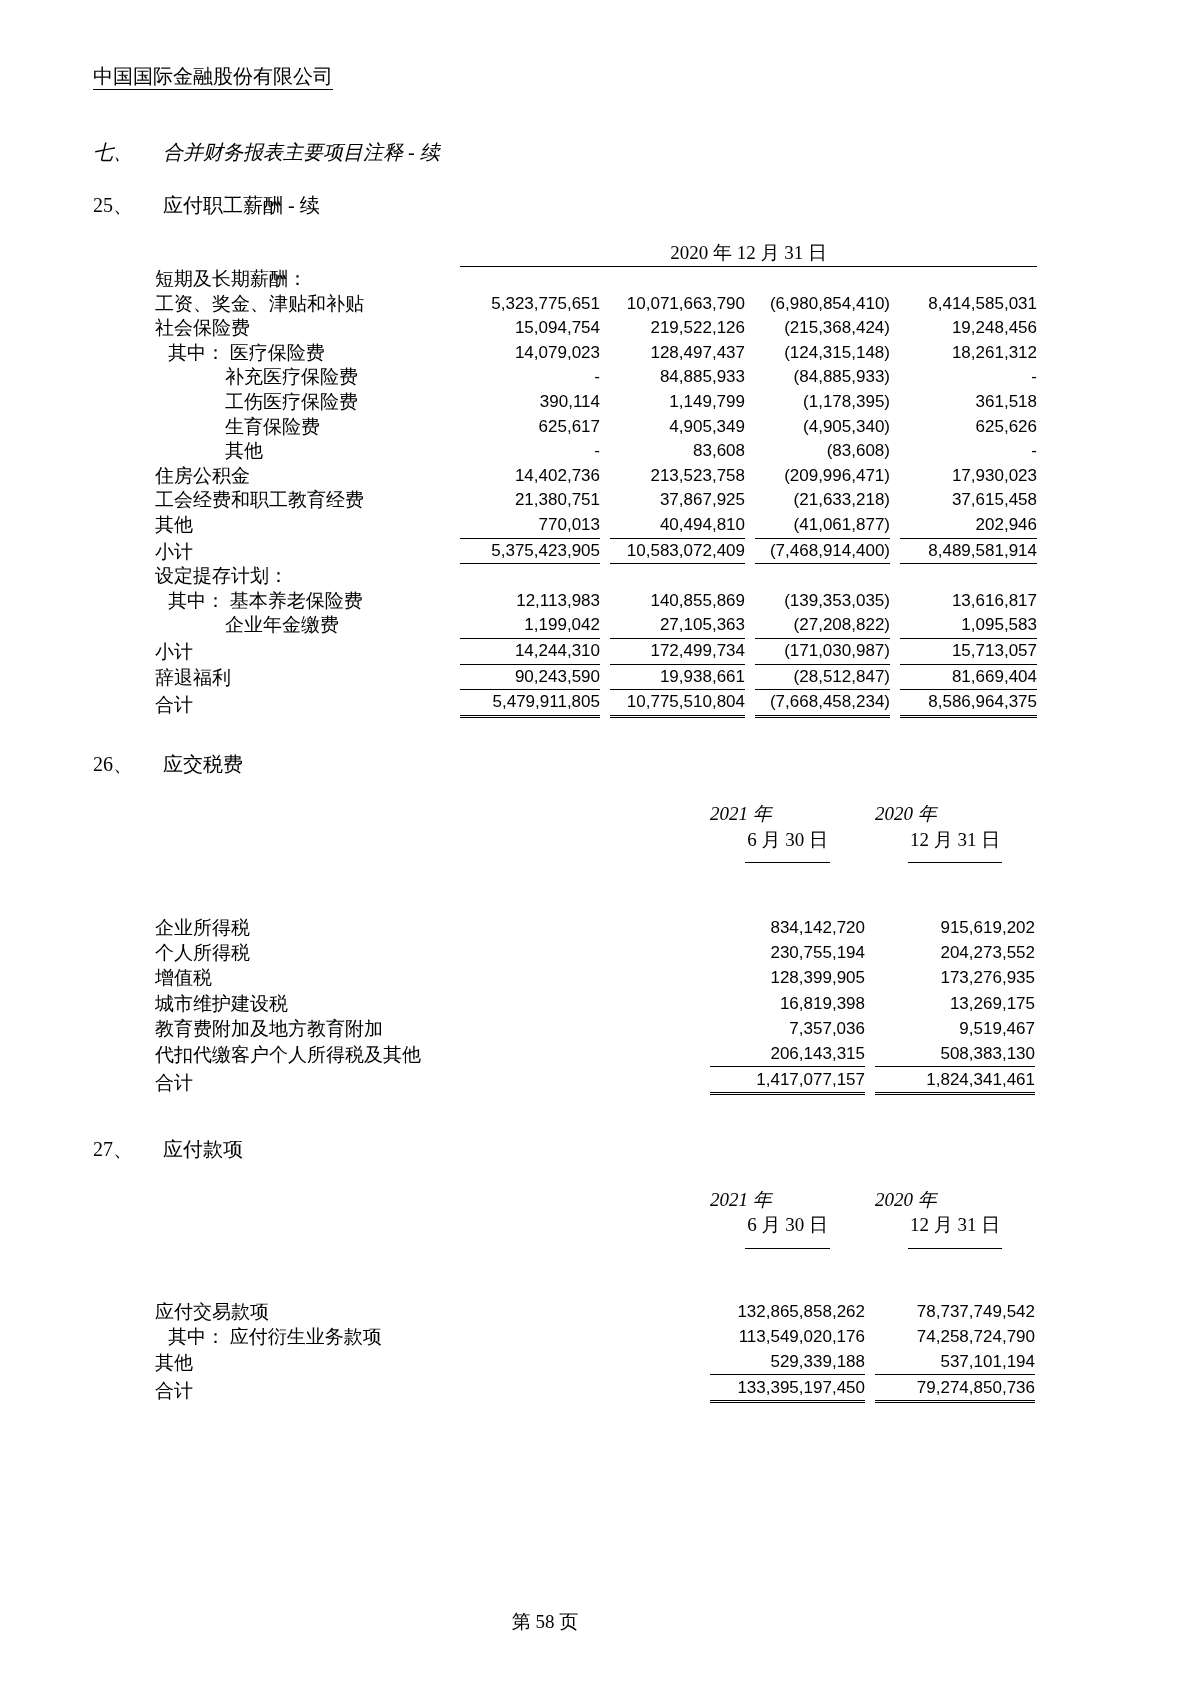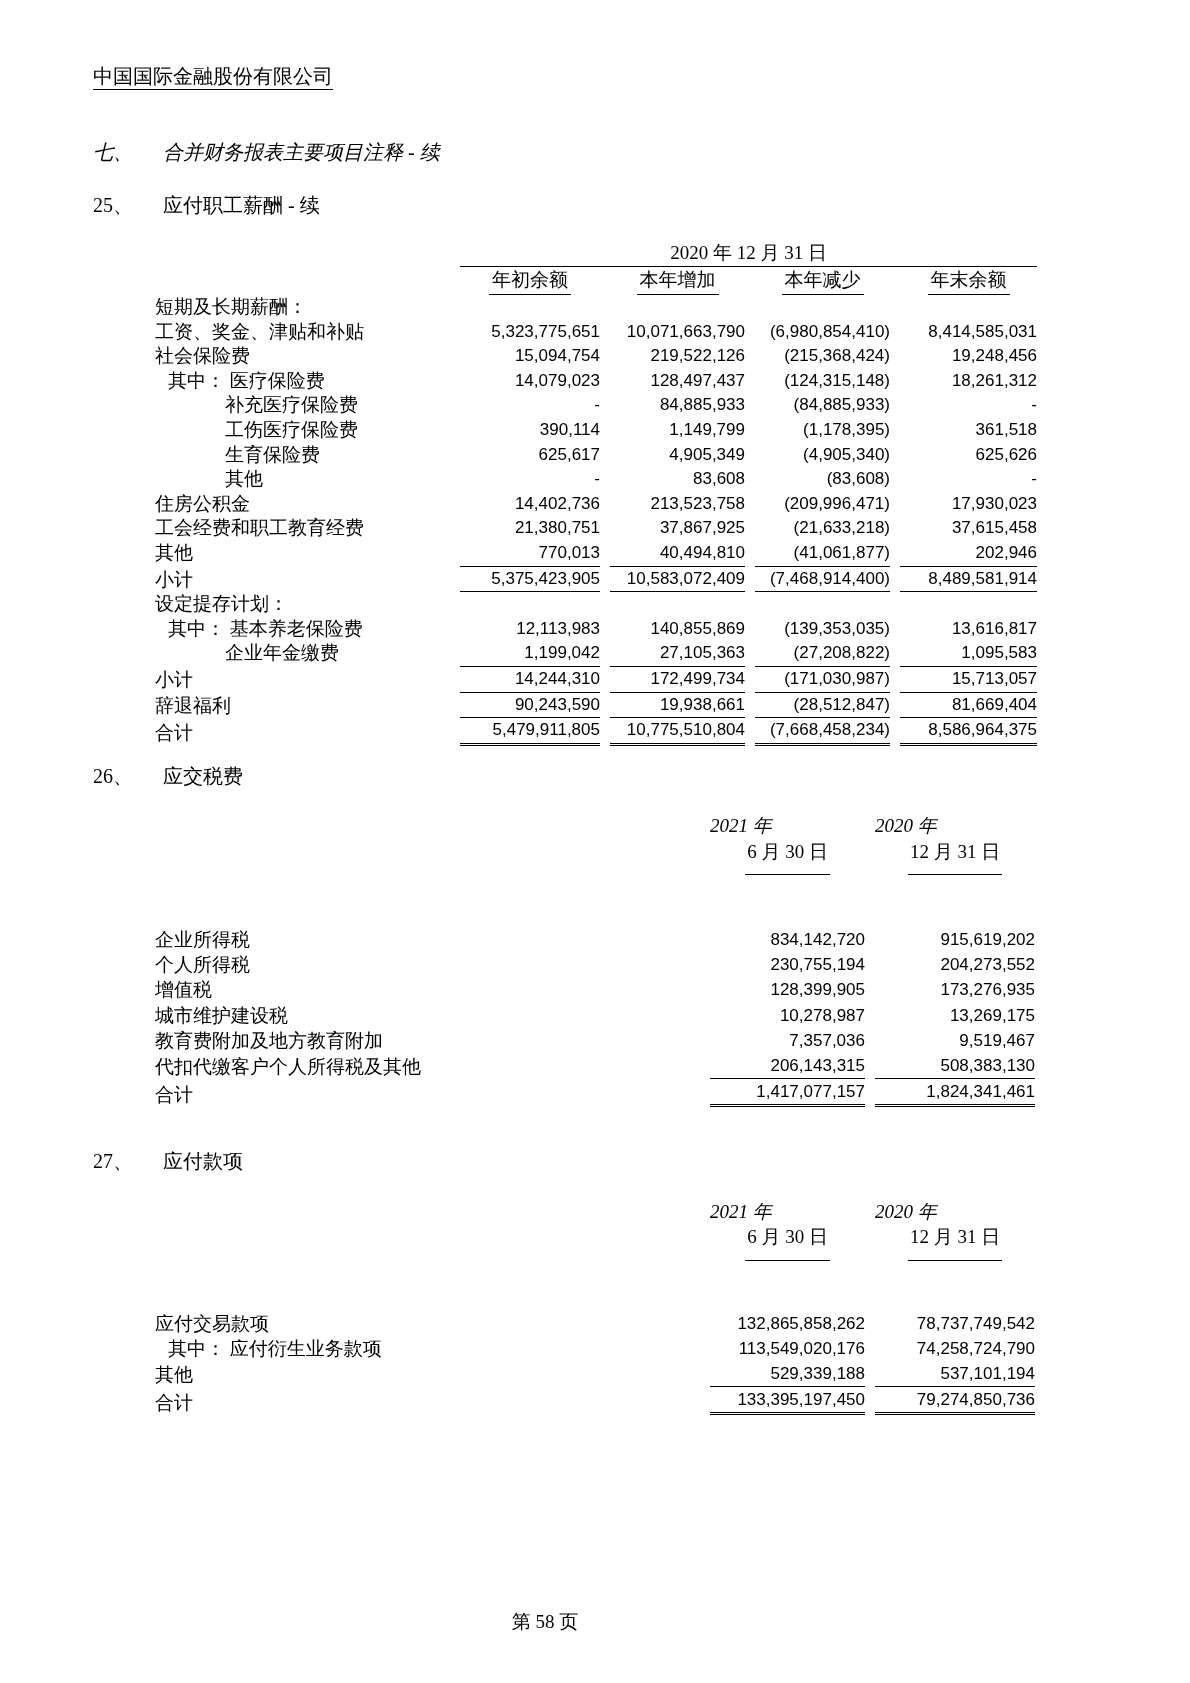--- a/index.html
+++ b/index.html
@@ -17,21 +17,21 @@
     font-size:20px;
     display:inline-block;
     border-bottom:1.5px solid #000;
     padding-bottom:1px;
     line-height:1.2;
   }
   .heading { margin-left:93px; font-size:20px; line-height:1.2; }
   .heading .num { display:inline-block; width:70px; }
   .h1 { margin-top:50px;font-style:italic; }
   .h2 { margin-top:29px; }
-  .h26 { margin-top:18px; }
+  .h26 { margin-top:34px; }
   .h27 { margin-top:42px; }
 
   table { border-collapse:separate; border-spacing:10px 0; table-layout:fixed; }
   td,th { vertical-align:bottom; font-weight:normal; }
 
   
   .t25 { margin:22px 0 0 145px; width:902px; }
   .t25 td, .t25 th { height:24.6px; line-height:24.6px; white-space:nowrap; }
   .t25 thead td, .t25 thead th { height:28px; }
   .period-cell { text-align:center; border-bottom:1.5px solid #000; font-size:19px; }
@@ -87,27 +87,20 @@
         <col style="width:140px">
         <col style="width:135px">
         <col style="width:135px">
         <col style="width:137px">
     </colgroup>
     <thead>
       <tr>
         <td></td>
         <th colspan="4" class="period-cell">2020 年 12 月 31 日</th>
       </tr>
-      <tr class="colhdr">
-        <td></td>
-        <th><span class="hdr-u">年初余额</span></th>
-        <th><span class="hdr-u">本年增加</span></th>
-        <th><span class="hdr-u">本年减少</span></th>
-        <th><span class="hdr-u">年末余额</span></th>
-      </tr>
     </thead>
     <tbody>
         <tr>
           <td class="lbl">短期及长期薪酬：</td>
           <td class="val"></td>
           <td class="val"></td>
           <td class="val"></td>
           <td class="val"></td>
         </tr>
         <tr>
@@ -270,21 +263,21 @@
           <td class="val">230,755,194</td>
           <td class="val">204,273,552</td>
         </tr>
         <tr>
           <td class="lbl">增值税</td>
           <td class="val">128,399,905</td>
           <td class="val">173,276,935</td>
         </tr>
         <tr>
           <td class="lbl">城市维护建设税</td>
-          <td class="val">10,278,987</td>
+          <td class="val">16,819,398</td>
           <td class="val">13,269,175</td>
         </tr>
         <tr>
           <td class="lbl">教育费附加及地方教育附加</td>
           <td class="val">7,357,036</td>
           <td class="val">9,519,467</td>
         </tr>
         <tr class="bottom">
           <td class="lbl">代扣代缴客户个人所得税及其他</td>
           <td class="val">206,143,315</td>

